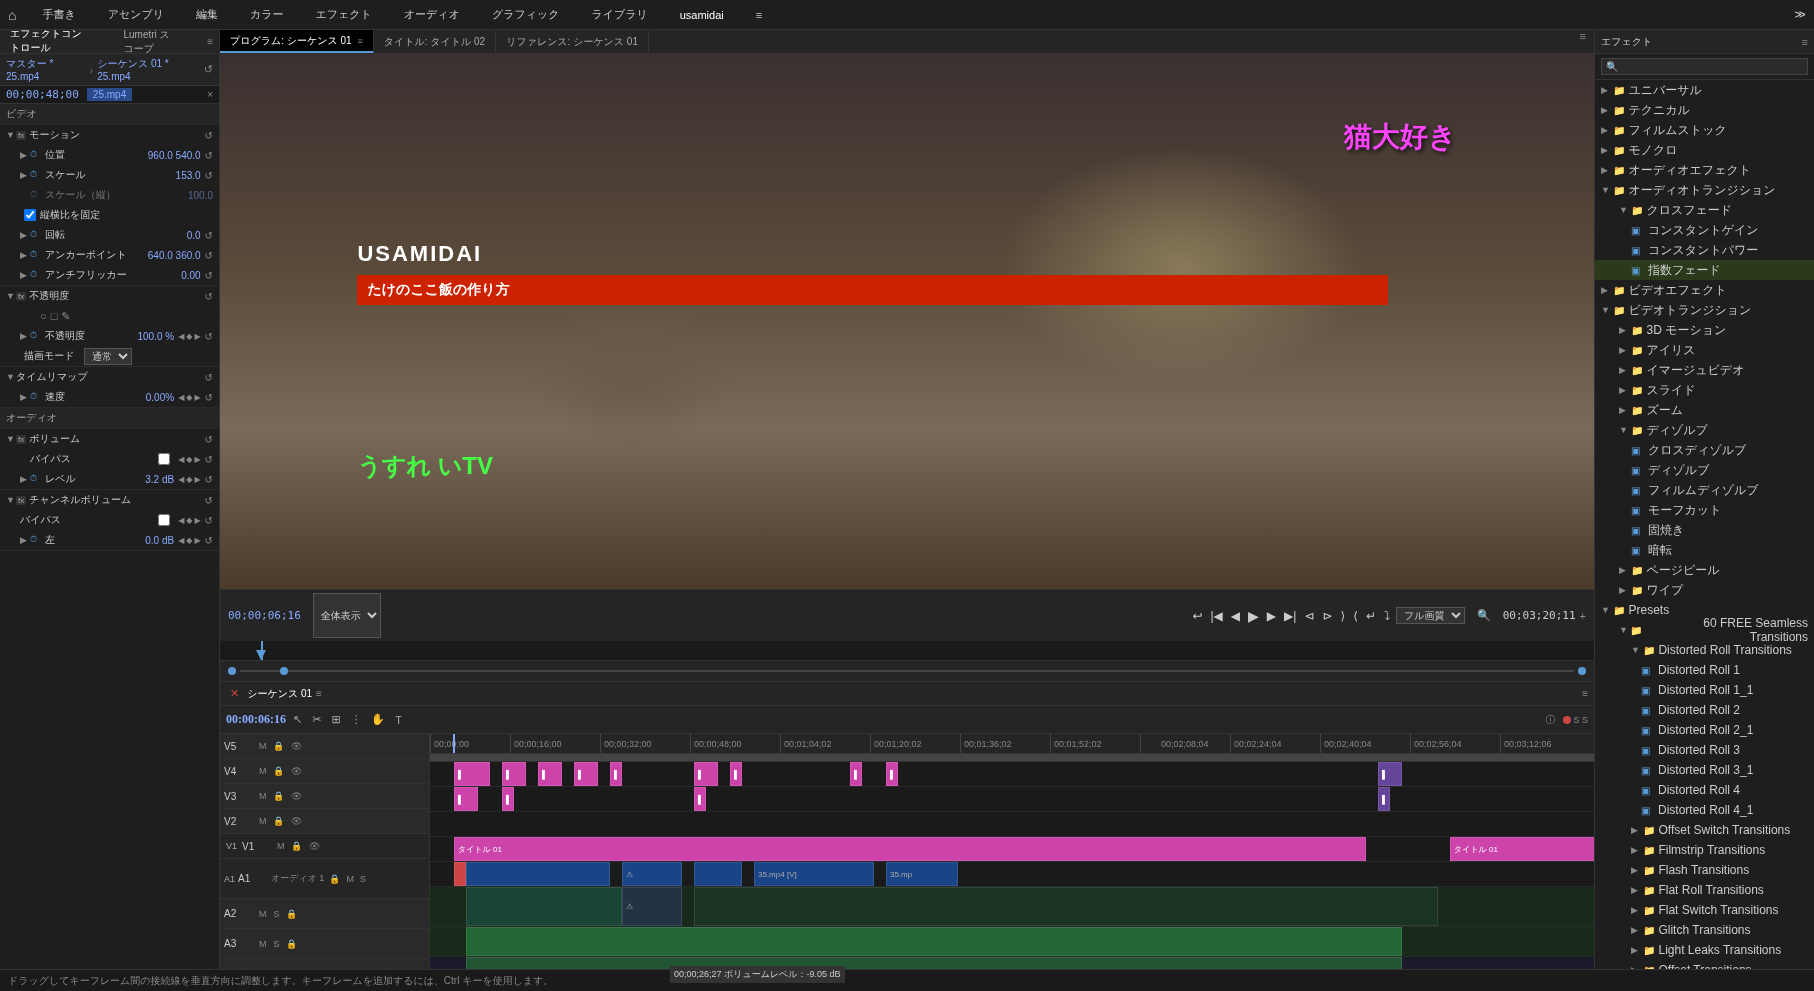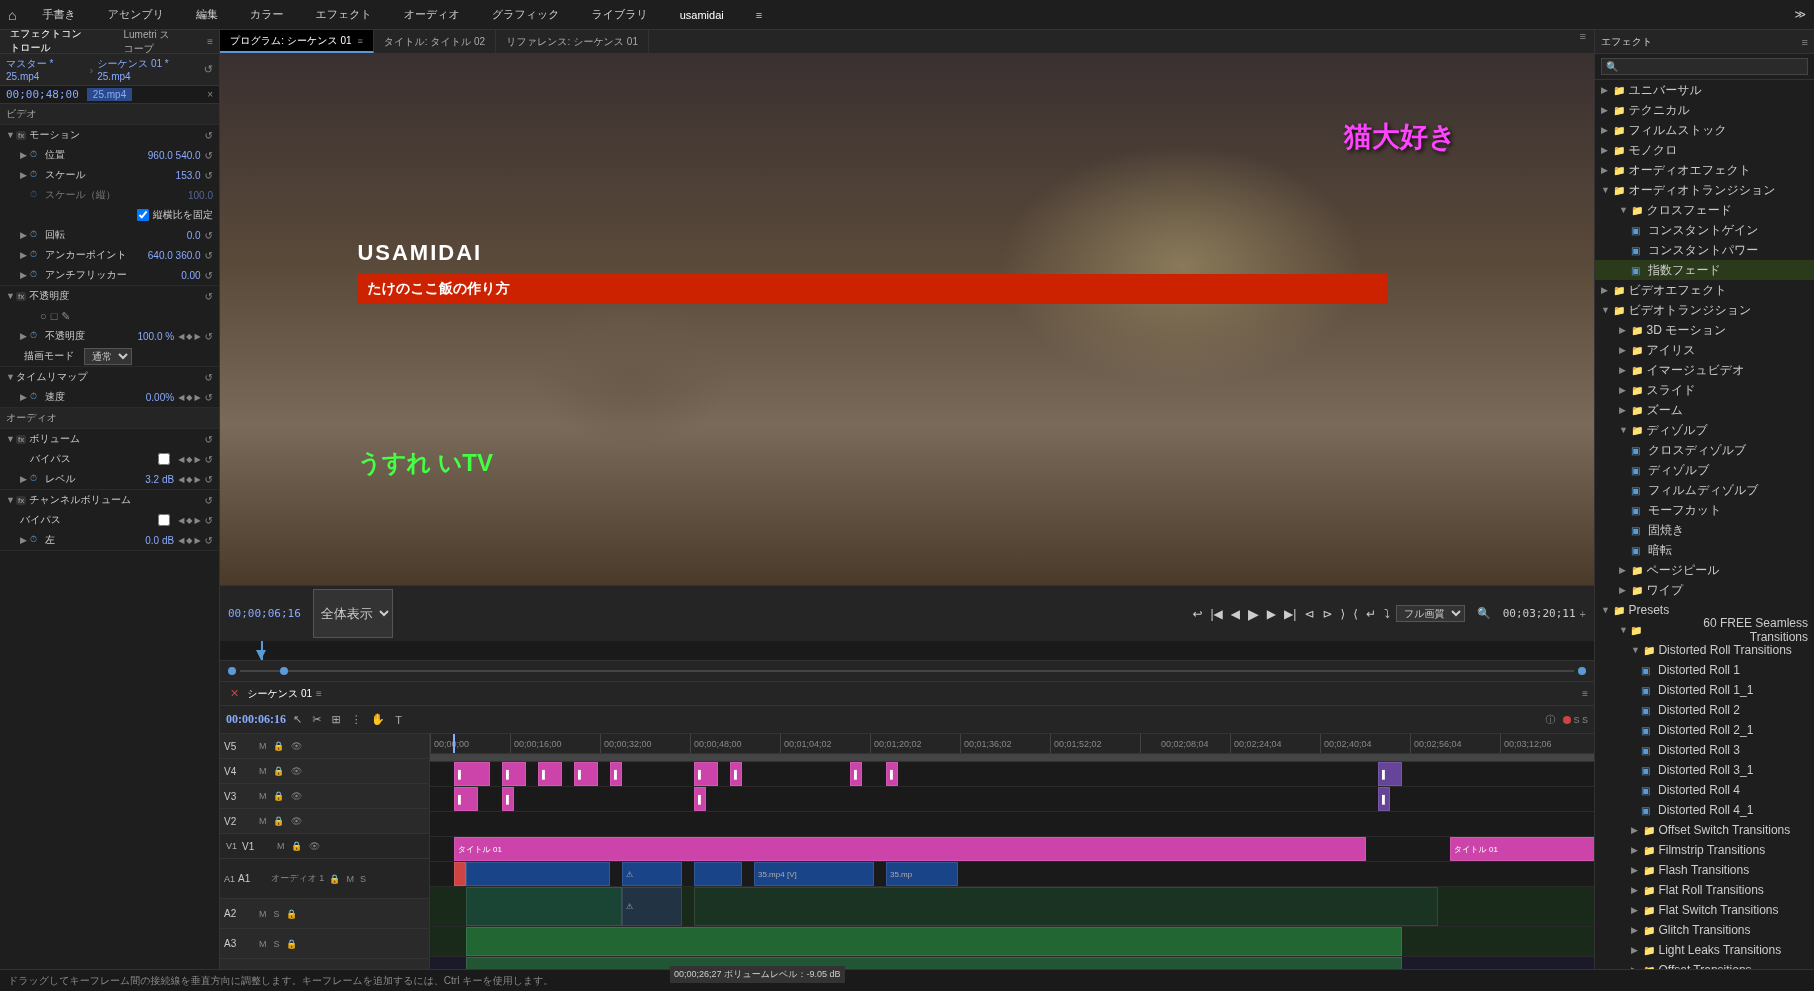--- a/index.html
+++ b/index.html
@@ -97,21 +97,20 @@
     .prop-value { color: #88aaff; font-size: 10px; }
     .prop-controls { display: flex; gap: 2px; margin-left: 4px; }
     .prop-ctrl-btn { color: #888; font-size: 8px; cursor: pointer; }
     .reset-btn { color: #888; font-size: 10px; cursor: pointer; margin-left: 4px; }
 
     .checkbox-row {
       display: flex;
       align-items: center;
       padding: 2px 6px 2px 24px;
       height: 20px;
-      justify-content: flex-end;
     }
     .checkbox-input { width: 12px; height: 12px; margin-right: 4px; }
     .checkbox-label { color: #ccc; font-size: 10px; }
 
     .dropdown-row {
       display: flex;
       align-items: center;
       padding: 2px 6px 2px 24px;
       height: 20px;
     }
@@ -223,21 +222,21 @@
       align-items: center;
       gap: 4px;
       border-top: 1px solid #333;
     }
     .time-code { color: #88aaff; font-size: 11px; font-family: monospace; }
     .ctrl-btn { color: #ccc; font-size: 12px; cursor: pointer; padding: 2px; }
     .view-dropdown {
       background: #333;
       color: #ccc;
       border: 1px solid #555;
-      font-size: 13px;
+      font-size: 10px;
       padding: 15px 3px;
       margin-left: 8px;
     }
     .quality-dropdown {
       background: #333;
       color: #ccc;
       border: 1px solid #555;
       font-size: 10px;
       padding: 1px 3px;
     }

